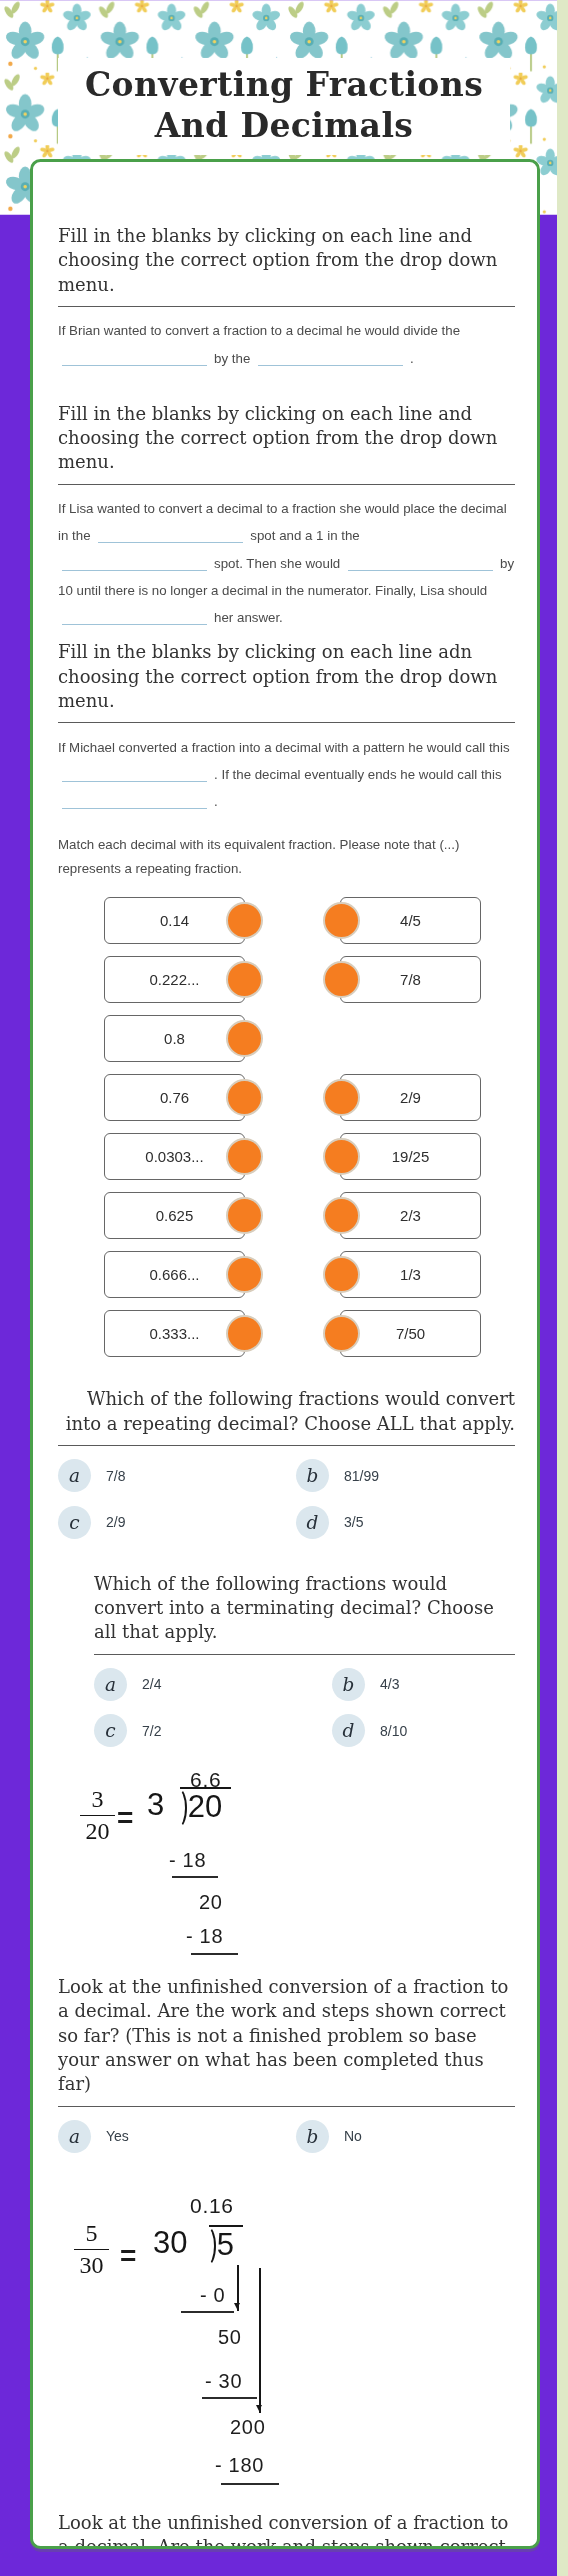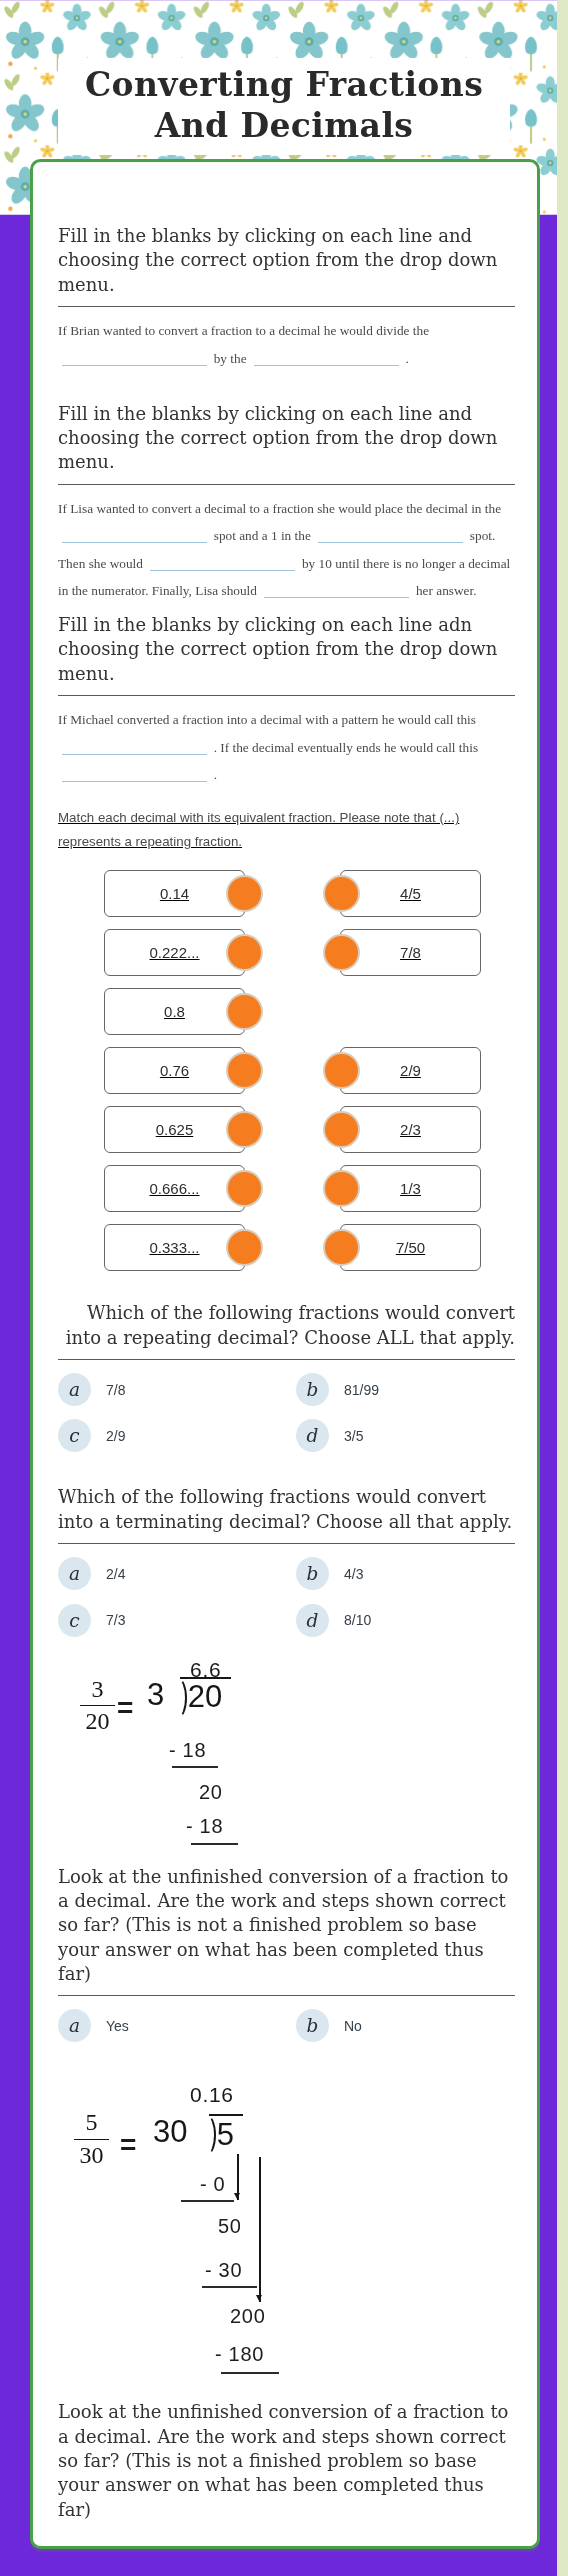--- a/index.html
+++ b/index.html
@@ -11,28 +11,28 @@
   .title-band h1{margin:0;font-family:"DejaVu Serif","Liberation Serif",serif;font-weight:700;
         font-size:33px;line-height:1.22;color:#2a2a2a;letter-spacing:0.4px;}
   .card{position:absolute;top:159px;left:30px;width:510px;height:2390px;box-sizing:border-box;
         background:#ffffff;border:3px solid #4aa04a;border-radius:10.4px;
         padding:62px 22px 0 25px;z-index:3;overflow:hidden;
         box-shadow:0 3px 0 rgba(90,130,60,.25);}
   h2.qh{margin:0;font-family:"DejaVu Serif","Liberation Serif",serif;font-weight:400;
         font-size:18px;line-height:1.35;color:#333333;}
   .qdiv{border:none;border-top:1.5px solid #5a5a5a;margin:9px 0 0;}
   p.qp{margin:10.4px 0 0;font-size:13.3px;color:#4b4b4b;line-height:1.8;}
-  p.qp.blanky{line-height:2.05;font-family:Liberation Serif, serif;}
+  p.qp.blanky{line-height:2.05;}
   .blank{display:inline-block;width:145px;height:13.3px;border-bottom:1.5px solid #9fc3d8;
         vertical-align:-3px;margin:0 3.7px;}
   #sec-lisa{margin-top:30px;}
   #sec-michael{margin-top:9px;}
-  #sec-match{margin-top:18px;text-decoration:underline;}
+  #sec-match{margin-top:18px;}
   #sec-mc1{margin-top:30px;text-align:right;}
-  #sec-mc2{margin-top:33px;}
+  #sec-mc2{margin-top:33px;margin-left:36px;}
   #q1{margin-top:15px;}
   #q2{margin-top:21px;}
   .match-grid{margin-top:16.3px;}
   .mrow{display:flex;margin-bottom:12px;}
   .mbox{position:relative;box-sizing:border-box;width:141px;height:47px;border:1.1px solid #666666;
         border-radius:6px;background:#fff;display:flex;align-items:center;justify-content:center;
         font-size:15px;color:#2e2e2e;}
   .mbox.l{margin-left:46px;}
   .mbox.r{margin-left:95px;}
   .dot{position:absolute;top:50%;width:33px;height:33px;margin-top:-18.5px;background:#f57d20;
@@ -235,20 +235,30 @@
               <span>0.76</span>
               <span class="dot"></span>
             </div>
           <div class="mbox r">
               <span class="dot"></span>
               <span>2/9</span>
             </div>
         </div>
         <div class="mrow">
           <div class="mbox l">
+              <span>0.0303...</span>
+              <span class="dot"></span>
+            </div>
+          <div class="mbox r">
+              <span class="dot"></span>
+              <span>19/25</span>
+            </div>
+        </div>
+        <div class="mrow">
+          <div class="mbox l">
               <span>0.625</span>
               <span class="dot"></span>
             </div>
           <div class="mbox r">
               <span class="dot"></span>
               <span>2/3</span>
             </div>
         </div>
         <div class="mrow">
           <div class="mbox l">
@@ -310,21 +320,21 @@
               <span class="olabel">2/4</span>
             </div>
           <div class="opt">
               <span class="badge">b</span>
               <span class="olabel">4/3</span>
             </div>
         </div>
         <div class="orow">
           <div class="opt c1">
               <span class="badge">c</span>
-              <span class="olabel">7/3</span>
+              <span class="olabel">7/2</span>
             </div>
           <div class="opt">
               <span class="badge">d</span>
               <span class="olabel">8/10</span>
             </div>
         </div>
       </div>
     </section>
 
     <div id="div1" class="divfig">

